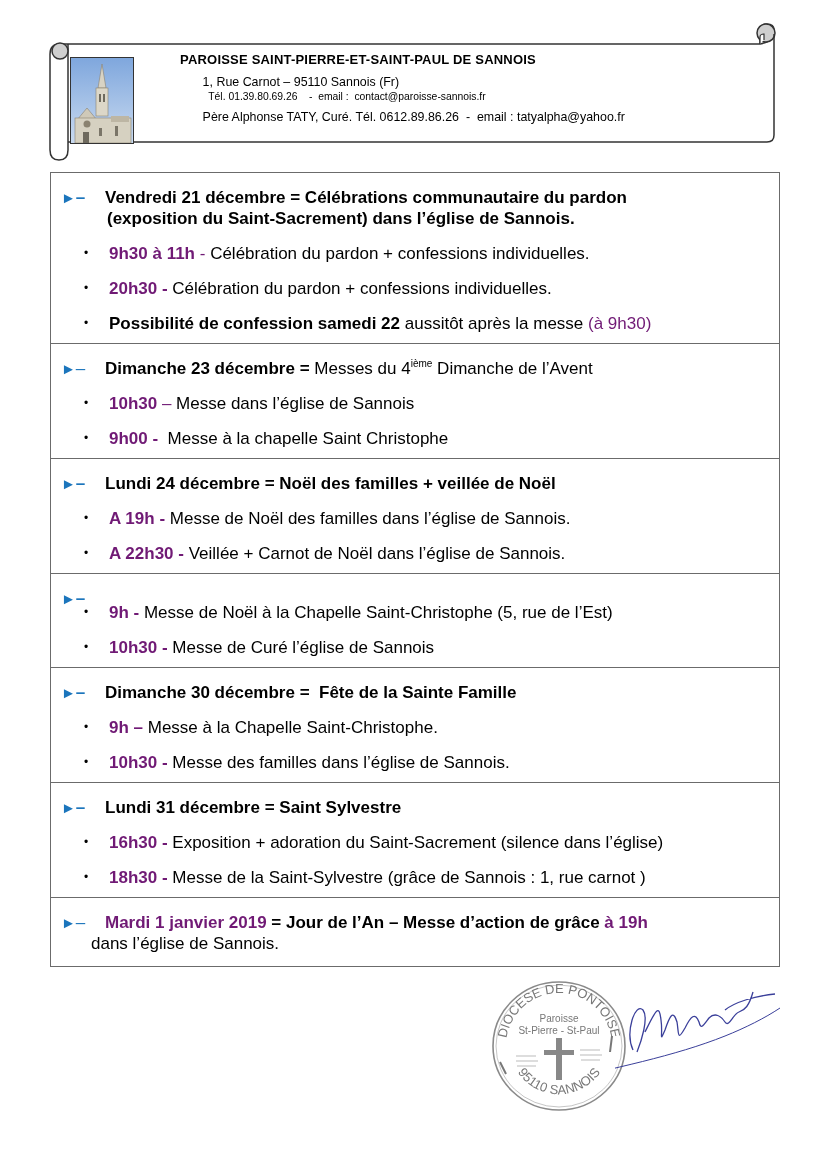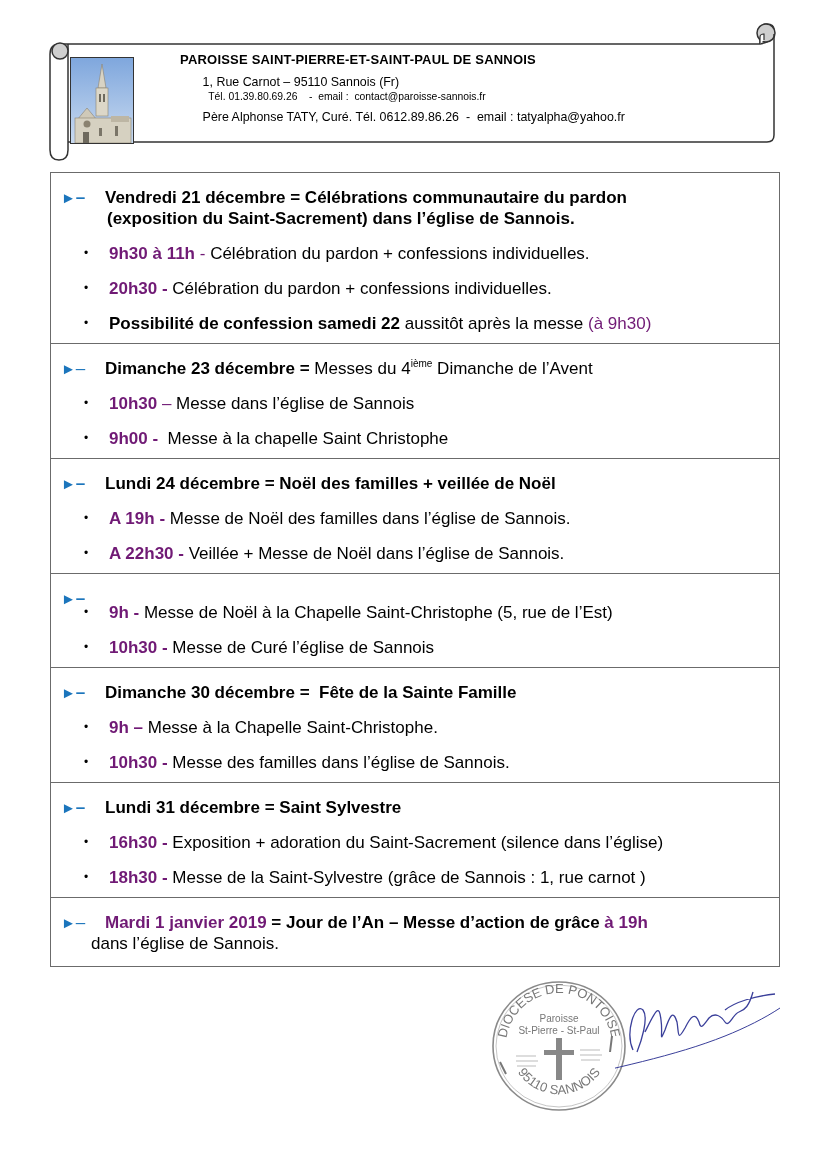--- a/index.html
+++ b/index.html
@@ -129,21 +129,21 @@
       <span class="marker"><span class="arrow">►</span><span class="dash">–</span></span>
       <span>Lundi 24 décembre = Noël des familles + veillée de Noël</span>
     </div>
     <ul class="items">
       <li class="item">
         <span class="bullet">•</span>
         <span class="b red">A 19h -</span><span> Messe de Noël des familles dans l’église de Sannois.</span>
       </li>
       <li class="item">
         <span class="bullet">•</span>
-        <span class="b red">A 22h30 -</span><span> Veillée + Messe de Noël dans l’église de Sannois.</span>
+        <span class="b red">A 22h30 -</span><span> Veillée + Carnot de Noël dans l’église de Sannois.</span>
       </li>
     </ul>
   </div>
 
   <div class="section">
     <div class="sec-head b">
       <span class="marker"><span class="arrow">►</span><span class="dash">–</span></span>
     </div>
     <ul class="items">
       <li class="item">

